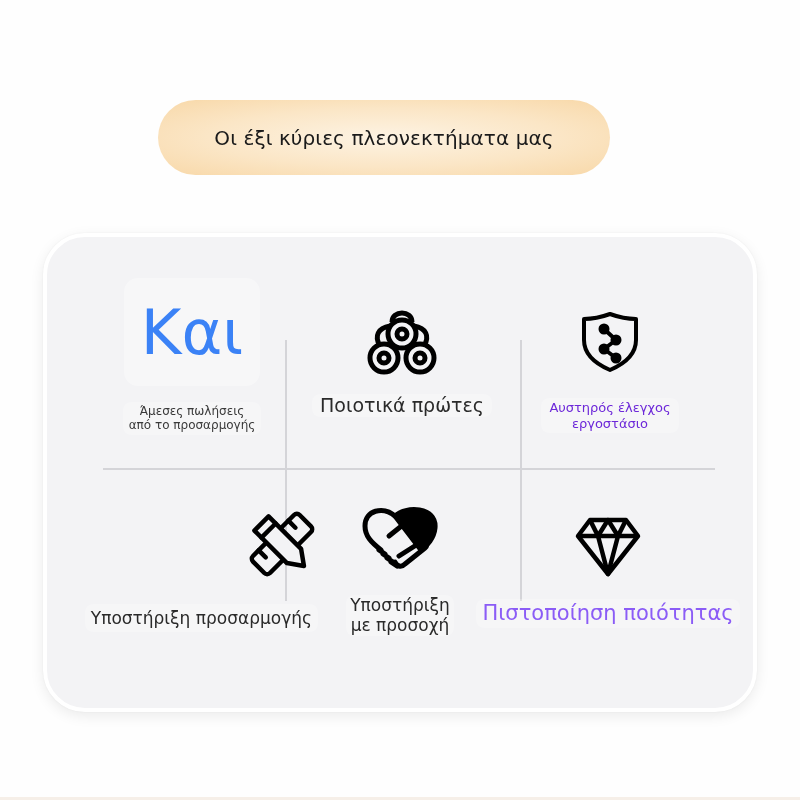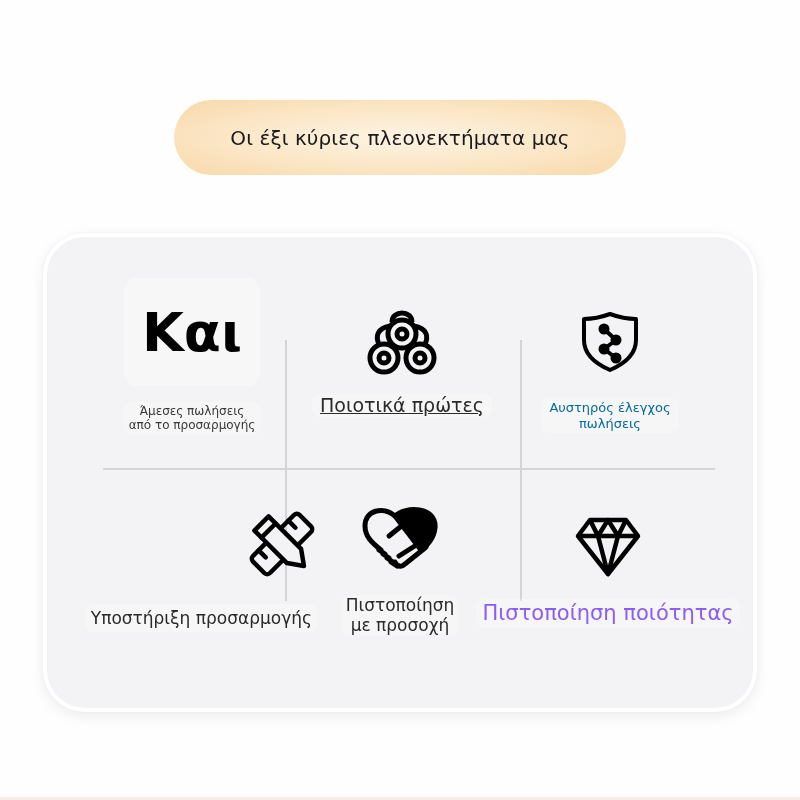--- a/index.html
+++ b/index.html
@@ -9,21 +9,21 @@
       font-family: "DejaVu Sans", "Liberation Sans", sans-serif;
       color: #222;
       position: relative;
     }
     .bottom-strip {
       position: absolute; left: 0; right: 0; bottom: 0; height: 3px;
       background: #f6efe8;
     }
     .title-pill {
       position: absolute;
-      left: 174px; top: 100px; width: 452px; height: 75px;
+      left: 158px; top: 100px; width: 452px; height: 75px;
       border-radius: 38px;
       background: radial-gradient(ellipse at center, #fdf3e3 0%, #fbe6c6 55%, #f8d8a8 100%);
       display: flex; align-items: center; justify-content: center;
     }
     .title-pill span {
       font-size: 20px; color: #1a1a1a; letter-spacing: 0.1px;
     }
     .card {
       position: absolute;
       left: 43px; top: 233px; width: 714px; height: 479px;
@@ -52,21 +52,21 @@
       background: rgba(255,255,255,0.25);
       border-radius: 8px;
       line-height: 1.2;
     }
     .kai-box {
       position: absolute; left: 124px; top: 278px; width: 136px; height: 108px;
       border-radius: 14px;
       background: rgba(255,255,255,0.35);
       display: flex; align-items: center; justify-content: center;
     }
-    .kai-box span { font-size: 54px; color: #000000; font-family: "DejaVu Sans", sans-serif; font-weight: bold; }
+    .kai-box span { font-size: 62px; color: #3b82f6; font-family: "DejaVu Sans", sans-serif; }
   </style>
 </head>
 <body>
 
 <div class="title-pill">
   <span>Οι έξι κύριες πλεονεκτήματα μας</span>
 </div>
 
 <div class="card"></div>
 
@@ -90,39 +90,39 @@
       <path d="M26 16 C26 4 46 4 46 16"></path>
       <path d="M14 40 C8 30 12 22 24 20 L48 20 C60 22 64 30 58 40"></path>
       <circle cx="36" cy="28" r="14" fill="#f3f3f5"></circle>
       <circle cx="36" cy="28" r="5"></circle>
       <circle cx="18" cy="52" r="14" fill="#f3f3f5"></circle>
       <circle cx="18" cy="52" r="5"></circle>
       <circle cx="54" cy="52" r="14" fill="#f3f3f5"></circle>
       <circle cx="54" cy="52" r="5"></circle>
     </svg>
   </div>
-  <div class="label-box" style="font-size:19px; margin-top:16px; padding:0 8px; color:#2a2a2a;text-decoration:underline;">
+  <div class="label-box" style="font-size:19px; margin-top:16px; padding:0 8px; color:#2a2a2a;">
     <div>Ποιοτικά πρώτες</div>
   </div>
 </div>
 
 <div class="cell" style="left:530px; top:310px; width:160px;">
   <div class="icon-wrap" style="width:64px; height:62px;">
     <svg width="62" height="62" viewBox="0 0 62 62" fill="none" stroke="#000" stroke-width="4" stroke-linejoin="round">
       <path d="M31 4 C20 8 12 9 5 9 L5 30 C5 45 17 54 31 60 C45 54 57 45 57 30 L57 9 C50 9 42 8 31 4 Z"></path>
       <polyline points="25,19 37,30 25,39 37,48" stroke-width="4"></polyline>
       <circle cx="25" cy="19" r="3.5" fill="#000"></circle>
       <circle cx="37" cy="30" r="3.5" fill="#000"></circle>
       <circle cx="25" cy="39" r="3.5" fill="#000"></circle>
       <circle cx="37" cy="48" r="3.5" fill="#000"></circle>
     </svg>
   </div>
-  <div class="label-box" style="font-size:13px; margin-top:26px; padding:2px 8px; color:#0369a1;">
+  <div class="label-box" style="font-size:13px; margin-top:26px; padding:2px 8px; color:#6d28d9;">
     <div>Αυστηρός έλεγχος</div>
-    <div>πωλήσεις</div>
+    <div>εργοστάσιο</div>
   </div>
 </div>
 
 <div class="cell" style="left:62px; top:508px; width:256px;align-items:flex-end;">
   <div class="icon-wrap" style="width:72px; height:72px;">
     <svg width="70" height="70" viewBox="0 0 70 70" fill="none" stroke="#000" stroke-width="4.5" stroke-linejoin="round" stroke-linecap="round">
       <g transform="rotate(45 35 35)">
         <rect x="23" y="2" width="24" height="66" rx="4"></rect>
         <path d="M23 14 L33 14"></path>
         <path d="M23 56 L33 56"></path>
@@ -142,21 +142,21 @@
   <div class="icon-wrap" style="width:84px; height:72px;">
     <svg width="82" height="70" viewBox="0 0 82 70" fill="none" stroke="#000" stroke-width="5" stroke-linecap="round" stroke-linejoin="round">
       <path d="M36 10 C24 0 6 4 6 20 C6 30 12 36 22 44"></path>
       <path d="M36 10 C46 0 78 0 76 22 C75 32 68 40 62 44 Z" fill="#000"></path>
       <path d="M30 30 L50 14"></path>
       <path d="M40 50 L62 36 C66 34 70 38 66 42 L46 58 C42 62 38 60 36 56"></path>
       <path d="M20 44 L26 48 M24 48 L30 52 M28 52 L34 56 M32 56 L38 60" stroke-width="5"></path>
     </svg>
   </div>
   <div class="label-box" style="font-size:17px; margin-top:18px; padding:0 4px; color:#2a2a2a;">
-    <div>Πιστοποίηση</div>
+    <div>Υποστήριξη</div>
     <div>με προσοχή</div>
   </div>
 </div>
 
 <div class="cell" style="left:466px; top:515px; width:284px;">
   <div class="icon-wrap" style="width:70px; height:64px;">
     <svg width="68" height="62" viewBox="0 0 68 62" fill="none" stroke="#000" stroke-width="4.5" stroke-linejoin="round">
       <path d="M16 4 L52 4 L64 20 L34 58 L4 20 Z"></path>
       <path d="M4 20 L64 20"></path>
       <path d="M16 4 L24 20 L34 4 L44 20 L52 4"></path>

